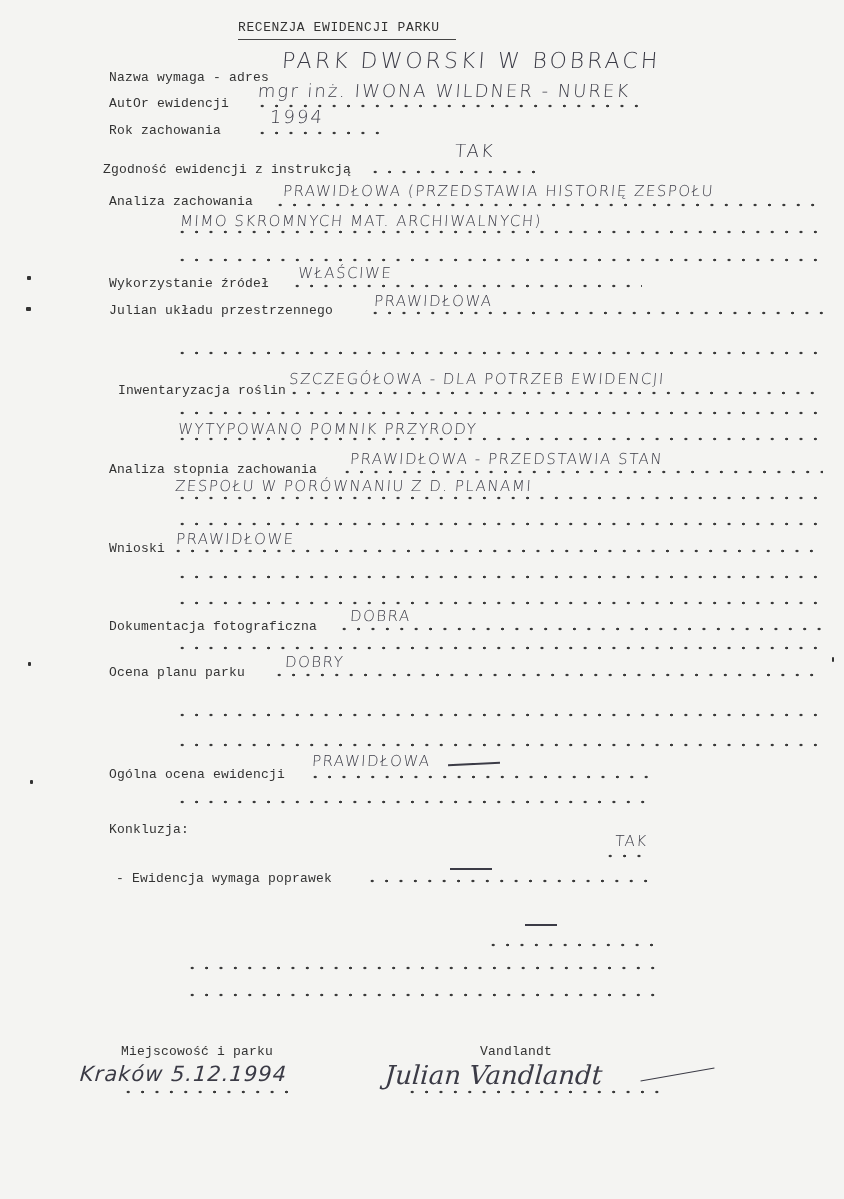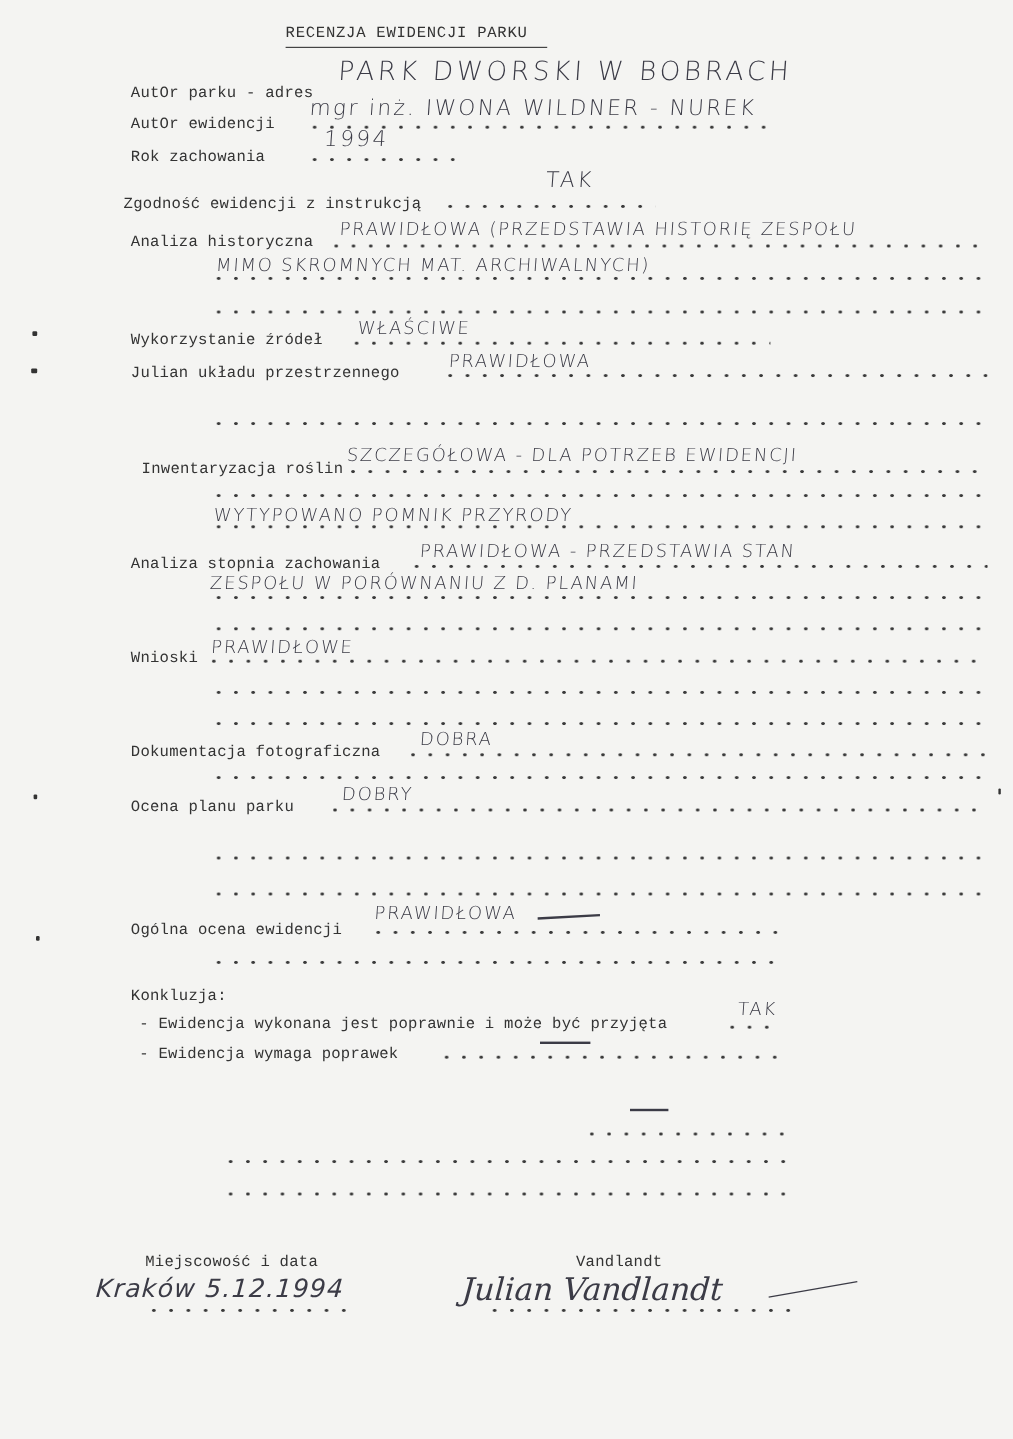--- a/index.html
+++ b/index.html
@@ -25,36 +25,36 @@
   .speck { position:absolute; background:#333; border-radius:1px; }
 </style>
 </head>
 <body>
 
 <div class="page">
 
   <div class="title">RECENZJA EWIDENCJI PARKU</div>
   <div class="title-line"></div>
 
-  <div class="t" style="left:109px;top:70px">AutOr parku - adres</div>
+  <div class="t" style="left:109px;top:70px">Nazwa wymaga - adres</div>
   <div class="hw big" style="left:282px;top:48px">PARK DWORSKI W BOBRACH</div>
 
   <div class="t" style="left:109px;top:96px">AutOr ewidencji</div>
   <div class="dots" style="left:255px;top:104px;width:390px"></div>
   <div class="hw" style="left:258px;top:80px">mgr inż. IWONA WILDNER - NUREK</div>
 
   <div class="t" style="left:109px;top:123px">Rok zachowania</div>
   <div class="dots" style="left:255px;top:131px;width:124px"></div>
   <div class="hw" style="left:270px;top:106px">1994</div>
 
   <div class="t" style="left:103px;top:162px">Zgodność ewidencji z instrukcją</div>
   <div class="dots" style="left:368px;top:170px;width:178px"></div>
   <div class="hw" style="left:455px;top:140px">TAK</div>
 
-  <div class="t" style="left:109px;top:194px">Analiza historyczna</div>
+  <div class="t" style="left:109px;top:194px">Analiza zachowania</div>
   <div class="dots" style="left:273px;top:203px;width:548px"></div>
   <div class="hw small" style="left:283px;top:182px">PRAWIDŁOWA (PRZEDSTAWIA HISTORIĘ ZESPOŁU</div>
   <div class="dots" style="left:175px;top:230px;width:648px"></div>
   <div class="hw small" style="left:180px;top:212px">MIMO SKROMNYCH MAT. ARCHIWALNYCH)</div>
   <div class="dots" style="left:175px;top:258px;width:648px"></div>
 
   <div class="t" style="left:109px;top:276px">Wykorzystanie źródeł</div>
   <div class="dots" style="left:290px;top:284px;width:352px"></div>
   <div class="hw small" style="left:298px;top:264px">WŁAŚCIWE</div>
 
@@ -94,34 +94,33 @@
   <div class="dots" style="left:175px;top:713px;width:648px"></div>
   <div class="dots" style="left:175px;top:743px;width:648px"></div>
 
   <div class="t" style="left:109px;top:767px">Ogólna ocena ewidencji</div>
   <div class="dots" style="left:308px;top:775px;width:340px"></div>
   <div class="hw small" style="left:312px;top:752px">PRAWIDŁOWA</div>
   <div class="dash" style="left:448px;top:763px;width:52px;transform:rotate(-3deg)"></div>
   <div class="dots" style="left:175px;top:800px;width:473px"></div>
 
   <div class="t" style="left:109px;top:822px">Konkluzja:</div>
-  <div class="t" style="left:116px;top:846px">-   Ewidencja wykonana jest poprawnie i może być przyjęta</div>
   <div class="dots" style="left:603px;top:854px;width:46px"></div>
   <div class="hw small" style="left:615px;top:832px">TAK</div>
 
   <div class="t" style="left:116px;top:871px">-   Ewidencja wymaga poprawek</div>
   <div class="dots" style="left:365px;top:879px;width:285px"></div>
   <div class="dash" style="left:450px;top:868px;width:42px"></div>
 
   <div class="dots" style="left:486px;top:943px;width:172px"></div>
   <div class="dash" style="left:525px;top:924px;width:32px"></div>
   <div class="dots" style="left:185px;top:966px;width:473px"></div>
   <div class="dots" style="left:185px;top:993px;width:473px"></div>
 
-  <div class="t" style="left:121px;top:1044px">Miejscowość i data</div>
+  <div class="t" style="left:121px;top:1044px">Miejscowość i parku</div>
   <div class="dots" style="left:121px;top:1090px;width:170px"></div>
   <div class="hw" style="left:80px;top:1062px;font-size:21px;letter-spacing:1px;font-style:italic">Kraków 5.12.1994</div>
 
   <div class="t" style="left:480px;top:1044px">Vandlandt</div>
   <div class="dots" style="left:405px;top:1090px;width:260px"></div>
   <div class="hw" style="left:385px;top:1060px;font-size:26px;letter-spacing:0px;font-style:italic;font-family:'DejaVu Serif',serif">Julian Vandlandt</div>
   <div class="dash" style="left:640px;top:1074px;width:75px;transform:rotate(-10deg);height:1px"></div>
 
   <div class="speck" style="left:27px;top:276px;width:4px;height:4px"></div>
   <div class="speck" style="left:26px;top:307px;width:5px;height:4px"></div>

